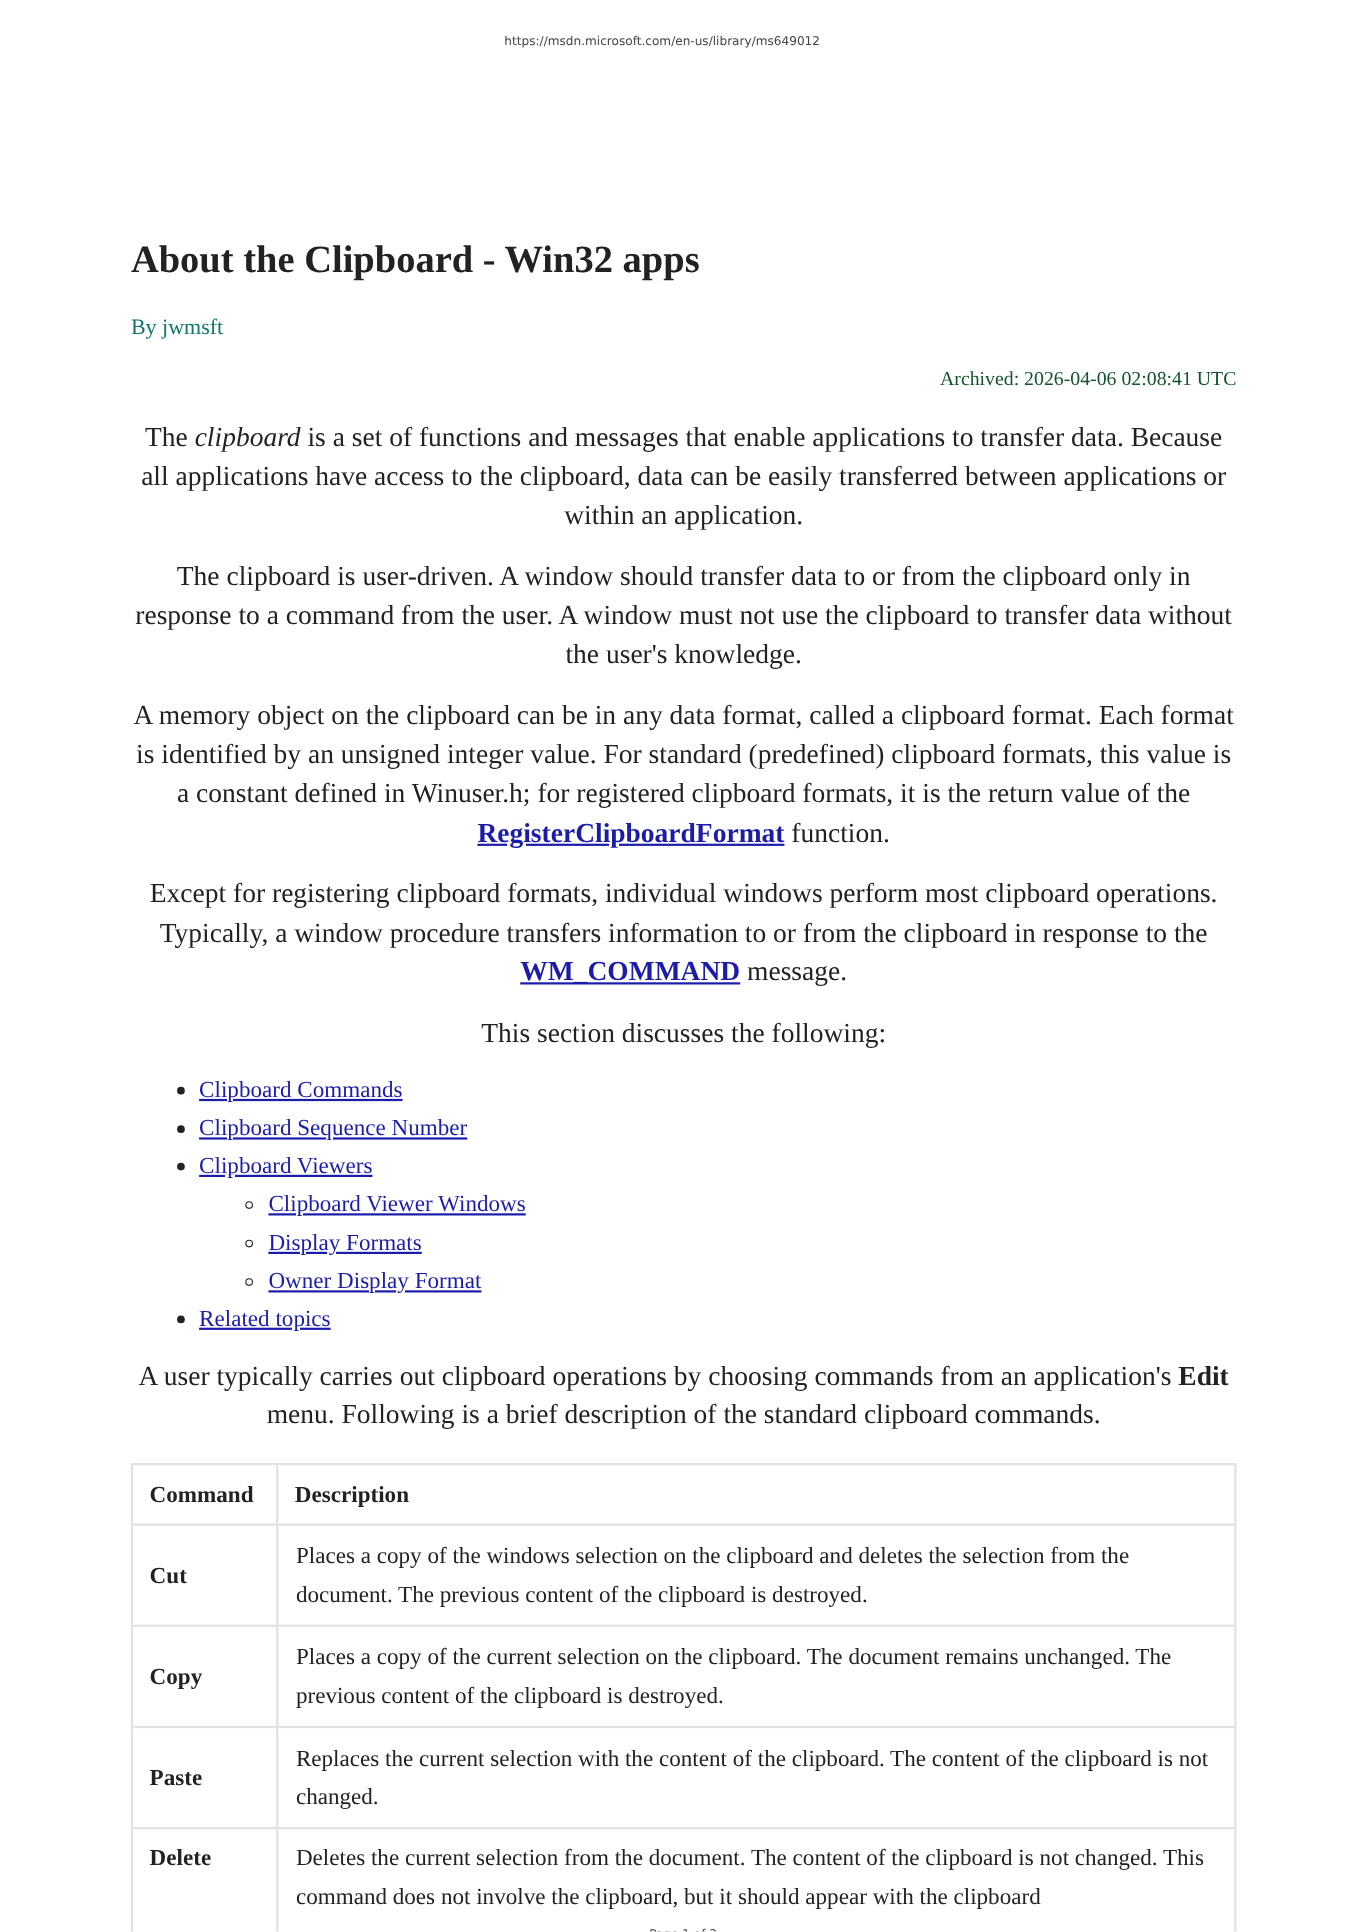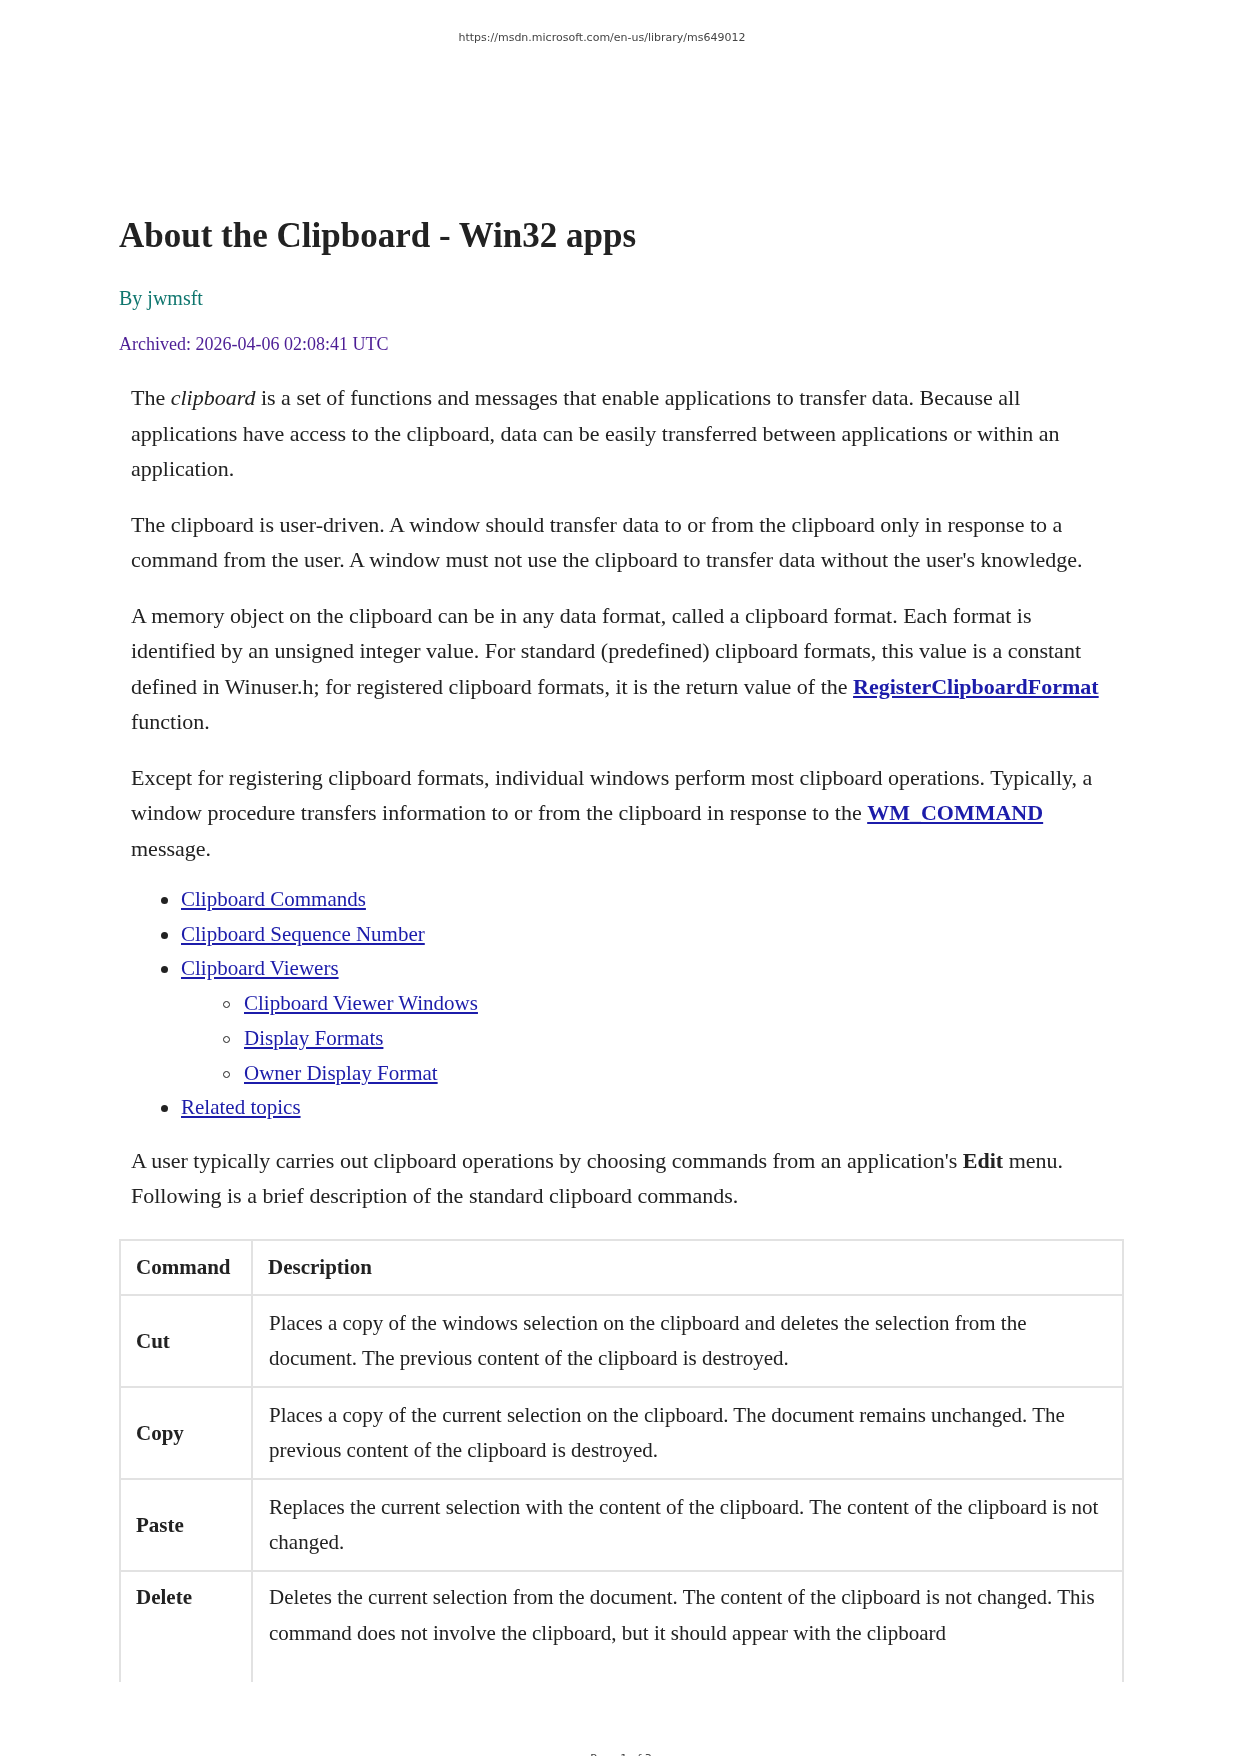--- a/index.html
+++ b/index.html
@@ -4,22 +4,22 @@
 <style>
   html, body { margin: 0; padding: 0; background: #ffffff; }
   body { width: 1242px; height: 1756px; position: relative; overflow: hidden;
          font-family: "Liberation Serif", serif; color: #222222; }
   .url-header { position: absolute; top: 31px; left: 0; width: 1204px; text-align: center;
                 font-family: "DejaVu Sans", sans-serif; font-size: 11px; color: #444; }
   .content { position: absolute; left: 119px; top: 212px; width: 1005px; }
   h1 { font-family: "Liberation Serif", serif; font-weight: bold; font-size: 35px;
        color: #222; margin: 0; line-height: 48px; }
   .byline { margin-top: 24px; font-size: 20px; color: #0f766e; line-height: 28px; }
-  .archived { margin-top: 20px; font-size: 18px; color: #4c1d95; line-height: 24px; }
-  p { font-size: 22px; line-height: 35.5px; margin: 12px; }
+  .archived { margin-top: 20px; font-size: 18px; color: #14532d; line-height: 24px; text-align: right; }
+  p { font-size: 25px; line-height: 35.5px; margin: 0; text-align: center; }
   .para { margin-top: 20px; }
   .para.first { margin-top: 24px; }
   a { color: #1a0dab; color: #1c1caa; text-decoration: underline; }
   a.strong { font-weight: bold; }
   ul { margin: 0; padding: 0; list-style: none; }
   ul.toc { margin-top: 16px; }
   ul.toc li { font-size: 21px; line-height: 34.7px; position: relative; padding-left: 62px; }
   ul.toc li::before { content: ""; position: absolute; left: 42px; top: 15px; width: 7px; height: 7px;
                       background: #222; border-radius: 50%; }
   ul.toc li.sub { padding-left: 125px; }
@@ -45,20 +45,21 @@
   <div class="archived">Archived: 2026-04-06 02:08:41 UTC</div>
 
   <p class="para first"><span>The </span><em>clipboard</em><span> is a set of functions and messages that enable applications to transfer data. Because all applications have access to the clipboard, data can be easily transferred between applications or within an application.</span></p>
 
   <p class="para">The clipboard is user-driven. A window should transfer data to or from the clipboard only in response to a command from the user. A window must not use the clipboard to transfer data without the user's knowledge.</p>
 
   <p class="para"><span>A memory object on the clipboard can be in any data format, called a clipboard format. Each format is identified by an unsigned integer value. For standard (predefined) clipboard formats, this value is a constant defined in Winuser.h; for registered clipboard formats, it is the return value of the </span><a href="#" class="strong">RegisterClipboardFormat</a><span> function.</span></p>
 
   <p class="para"><span>Except for registering clipboard formats, individual windows perform most clipboard operations. Typically, a window procedure transfers information to or from the clipboard in response to the </span><a href="#" class="strong">WM_COMMAND</a><span> message.</span></p>
 
+  <p class="para">This section discusses the following:</p>
 
   <ul class="toc">
     <li><a href="#">Clipboard Commands</a></li>
     <li><a href="#">Clipboard Sequence Number</a></li>
     <li><a href="#">Clipboard Viewers</a></li>
     <li class="sub"><a href="#">Clipboard Viewer Windows</a></li>
     <li class="sub"><a href="#">Display Formats</a></li>
     <li class="sub"><a href="#">Owner Display Format</a></li>
     <li><a href="#">Related topics</a></li>
   </ul>

